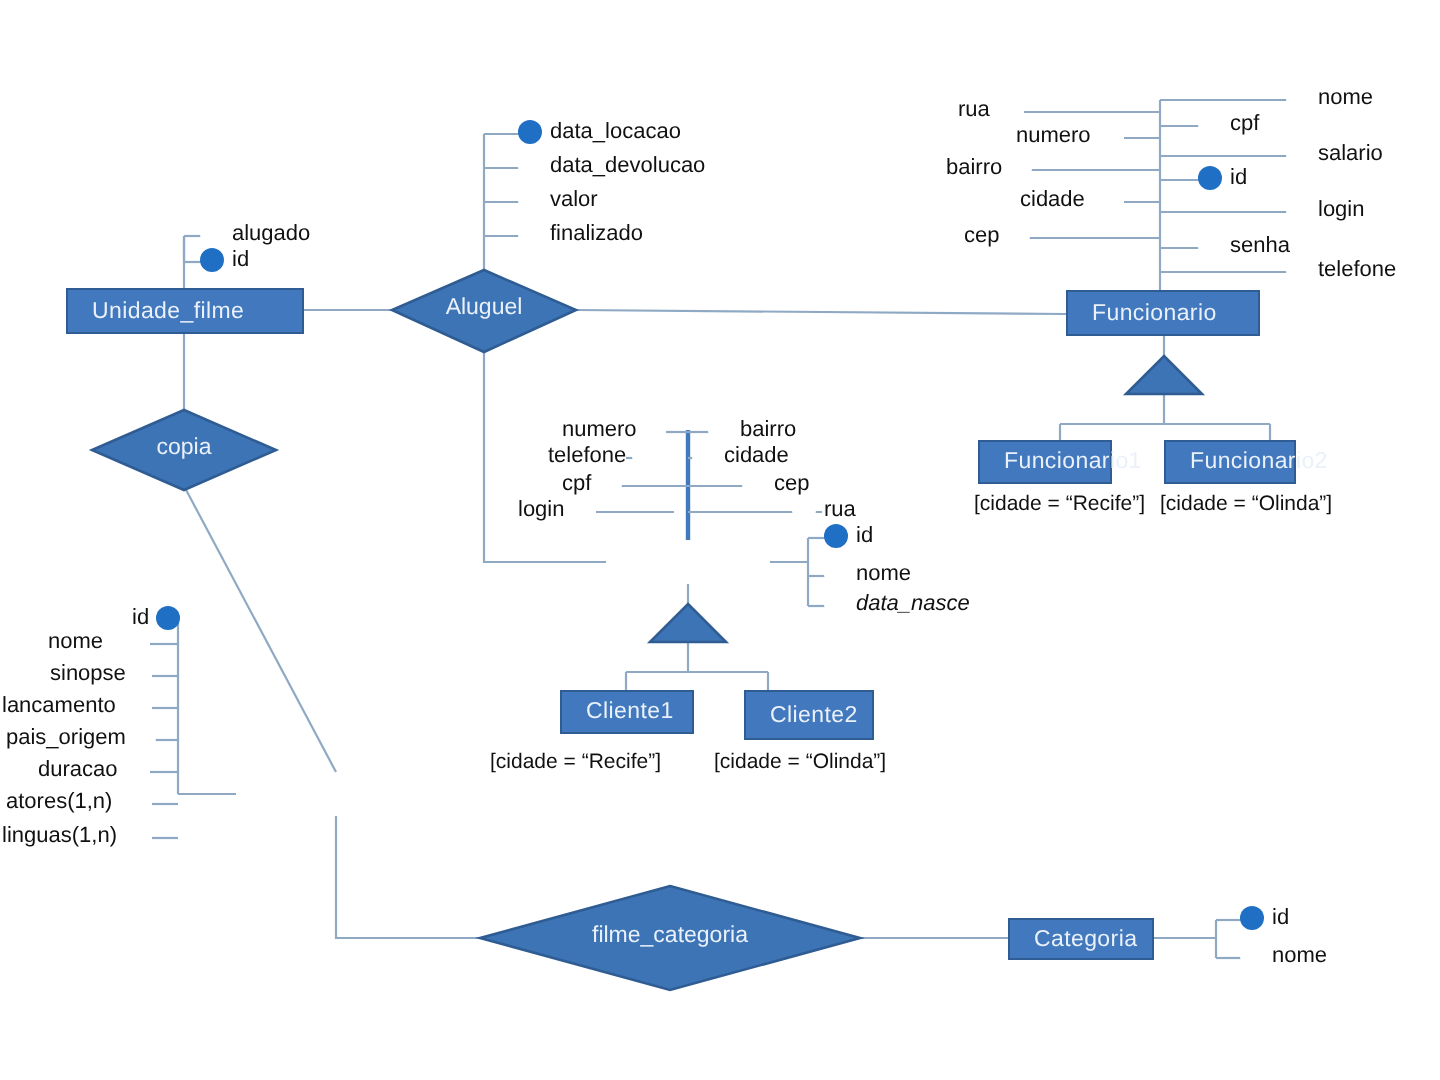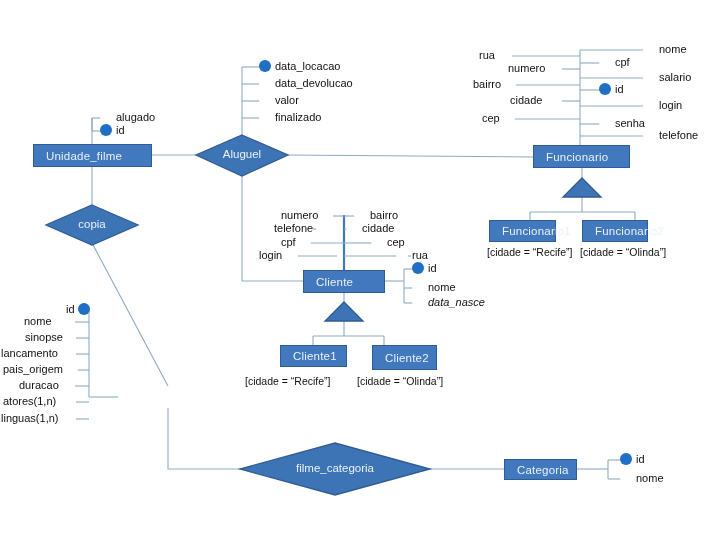--- a/index.html
+++ b/index.html
@@ -191,23 +191,20 @@
   </div>
 
   <div class="ent" style="left:489px; top:220px; width:67px; height:22px;">
     <span>Funcionario1</span>
   </div>
 
   <div class="ent" style="left:582px; top:220px; width:66px; height:22px;">
     <span>Funcionario2</span>
   </div>
 
-  <div class="ent" style="left:303px; top:270px; width:82px; height:23px;">
-    <span>Cliente</span>
-  </div>
 
   <div class="ent" style="left:280px; top:345px; width:67px; height:22px;">
     <span>Cliente1</span>
   </div>
 
   <div class="ent" style="left:372px; top:345px; width:65px; height:25px;">
     <span>Cliente2</span>
   </div>
 
 

